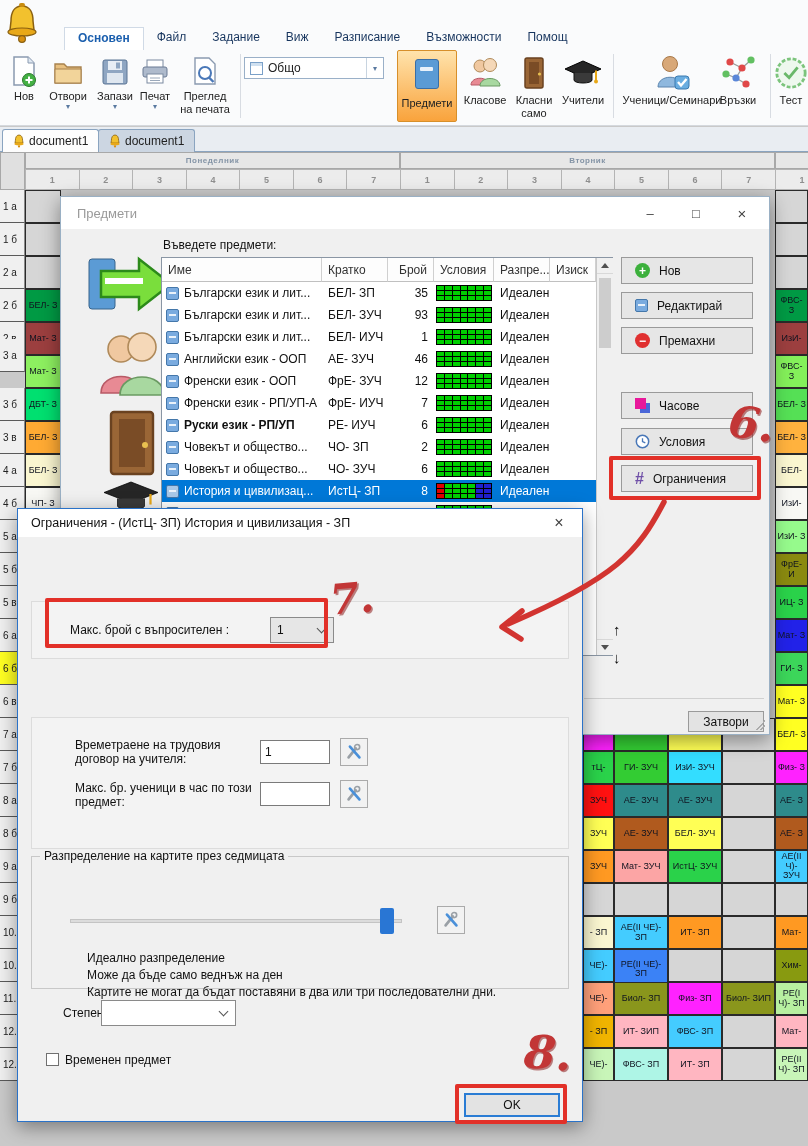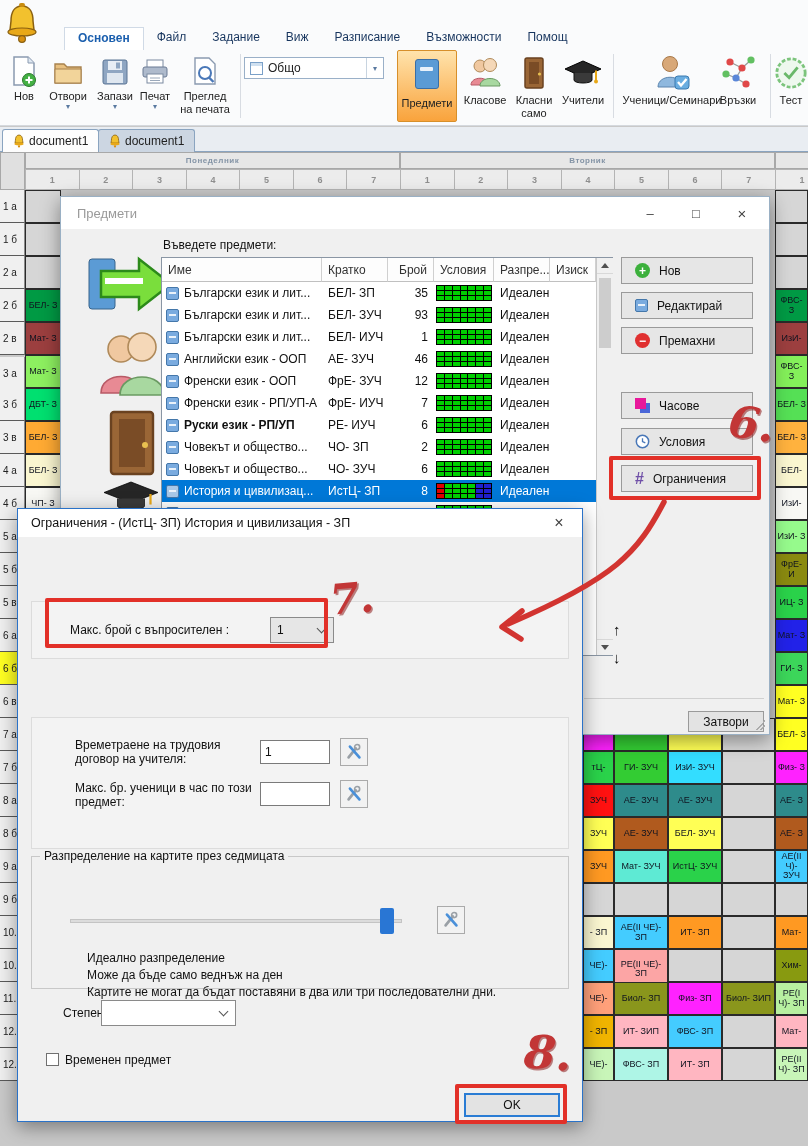--- a/index.html
+++ b/index.html
@@ -291,21 +291,21 @@
       <div class="numcell" style="left: 667.857px; width: 54.5714px;">6</div>
       <div class="numcell" style="left: 721.429px; width: 54.5714px;">7</div>
       <div class="dayhead" style="left: 775px; width: 53px;"></div>
       <div class="numcell" style="left: 775px; width: 54px;">1</div>
       <div class="dayhead" style="left: 0px; width: 25px; height: 38px; background: rgb(224, 224, 224);"></div>
       <div class="rowlab" style="top: 190px;">1 а</div>
       <div class="rowlab" style="top: 223px;">1 б</div>
       <div class="rowlab" style="top: 256px;">2 а</div>
       <div class="rowlab" style="top: 289px;">2 б</div>
       <div class="rowlab" style="top: 322px;">2 в</div>
-      <div class="rowlab" style="top: 357px;">3 а</div>
+      <div class="rowlab" style="top: 339px;">3 а</div>
       <div class="rowlab" style="top: 388px;">3 б</div>
       <div class="rowlab" style="top: 421px;">3 в</div>
       <div class="rowlab" style="top: 454px;">4 а</div>
       <div class="rowlab" style="top: 487px;">4 б</div>
       <div class="rowlab" style="top: 520px;">5 а</div>
       <div class="rowlab" style="top: 553px;">5 б</div>
       <div class="rowlab" style="top: 586px;">5 в</div>
       <div class="rowlab" style="top: 619px;">6 а</div>
       <div class="rowlab" style="top: 652px; background: rgb(255, 255, 34);">6 б</div>
       <div class="rowlab" style="top: 685px;">6 в</div>
@@ -367,33 +367,33 @@
       <div class="tcell" style="left: 722px; top: 751px; width: 53px; height: 33px; background: rgb(214, 214, 214);"></div>
       <div class="tcell" style="left: 583px; top: 784px; width: 31px; height: 33px; background: rgb(255, 17, 17);">ЗУЧ</div>
       <div class="tcell" style="left: 614px; top: 784px; width: 54px; height: 33px; background: rgb(46, 139, 139);">АЕ- ЗУЧ</div>
       <div class="tcell" style="left: 668px; top: 784px; width: 54px; height: 33px; background: rgb(46, 139, 139);">АЕ- ЗУЧ</div>
       <div class="tcell" style="left: 722px; top: 784px; width: 53px; height: 33px; background: rgb(214, 214, 214);"></div>
       <div class="tcell" style="left: 583px; top: 817px; width: 31px; height: 33px; background: rgb(255, 255, 85);">ЗУЧ</div>
       <div class="tcell" style="left: 614px; top: 817px; width: 54px; height: 33px; background: rgb(176, 90, 30);">АЕ- ЗУЧ</div>
       <div class="tcell" style="left: 668px; top: 817px; width: 54px; height: 33px; background: rgb(255, 255, 85);">БЕЛ- ЗУЧ</div>
       <div class="tcell" style="left: 722px; top: 817px; width: 53px; height: 33px; background: rgb(214, 214, 214);"></div>
       <div class="tcell" style="left: 583px; top: 850px; width: 31px; height: 33px; background: rgb(255, 153, 34);">ЗУЧ</div>
-      <div class="tcell" style="left: 614px; top: 850px; width: 54px; height: 33px; background: #5eead4;">Мат- ЗУЧ</div>
+      <div class="tcell" style="left: 614px; top: 850px; width: 54px; height: 33px; background: #fca5a5;">Мат- ЗУЧ</div>
       <div class="tcell" style="left: 668px; top: 850px; width: 54px; height: 33px; background: rgb(42, 210, 74);">ИстЦ- ЗУЧ</div>
       <div class="tcell" style="left: 722px; top: 850px; width: 53px; height: 33px; background: rgb(214, 214, 214);"></div>
       <div class="tcell" style="left: 583px; top: 883px; width: 31px; height: 33px; background: rgb(214, 214, 214);"></div>
       <div class="tcell" style="left: 614px; top: 883px; width: 54px; height: 33px; background: rgb(214, 214, 214);"></div>
       <div class="tcell" style="left: 668px; top: 883px; width: 54px; height: 33px; background: rgb(214, 214, 214);"></div>
       <div class="tcell" style="left: 722px; top: 883px; width: 53px; height: 33px; background: rgb(214, 214, 214);"></div>
       <div class="tcell" style="left: 583px; top: 916px; width: 31px; height: 33px; background: rgb(250, 246, 208);">- ЗП</div>
       <div class="tcell" style="left: 614px; top: 916px; width: 54px; height: 33px; background: rgb(68, 204, 255);">АЕ(II ЧЕ)- ЗП</div>
       <div class="tcell" style="left: 668px; top: 916px; width: 54px; height: 33px; background: rgb(255, 153, 34);">ИТ- ЗП</div>
       <div class="tcell" style="left: 722px; top: 916px; width: 53px; height: 33px; background: rgb(214, 214, 214);"></div>
       <div class="tcell" style="left: 583px; top: 949px; width: 31px; height: 33px; background: rgb(68, 204, 255);">ЧЕ)-</div>
-      <div class="tcell" style="left: 614px; top: 949px; width: 54px; height: 40px; background: #fca5a5;">РЕ(II ЧЕ)- ЗП</div>
+      <div class="tcell" style="left: 614px; top: 949px; width: 54px; height: 40px; background: #3b82f6;">РЕ(II ЧЕ)- ЗП</div>
       <div class="tcell" style="left: 668px; top: 949px; width: 54px; height: 33px; background: rgb(214, 214, 214);"></div>
       <div class="tcell" style="left: 722px; top: 949px; width: 53px; height: 33px; background: rgb(214, 214, 214);"></div>
       <div class="tcell" style="left: 583px; top: 982px; width: 31px; height: 33px; background: rgb(255, 160, 122);">ЧЕ)-</div>
       <div class="tcell" style="left: 614px; top: 982px; width: 54px; height: 33px; background: rgb(138, 150, 28);">Биол- ЗП</div>
       <div class="tcell" style="left: 668px; top: 982px; width: 54px; height: 33px; background: rgb(255, 34, 255);">Физ- ЗП</div>
       <div class="tcell" style="left: 722px; top: 982px; width: 53px; height: 33px; background: rgb(138, 150, 28);">Биол- ЗИП</div>
       <div class="tcell" style="left: 583px; top: 1015px; width: 31px; height: 33px; background: rgb(240, 180, 0);">- ЗП</div>
       <div class="tcell" style="left: 614px; top: 1015px; width: 54px; height: 33px; background: rgb(255, 182, 193);">ИТ- ЗИП</div>
       <div class="tcell" style="left: 668px; top: 1015px; width: 54px; height: 33px; background: rgb(68, 204, 255);">ФВС- ЗП</div>
       <div class="tcell" style="left: 722px; top: 1015px; width: 53px; height: 33px; background: rgb(214, 214, 214);"></div>

